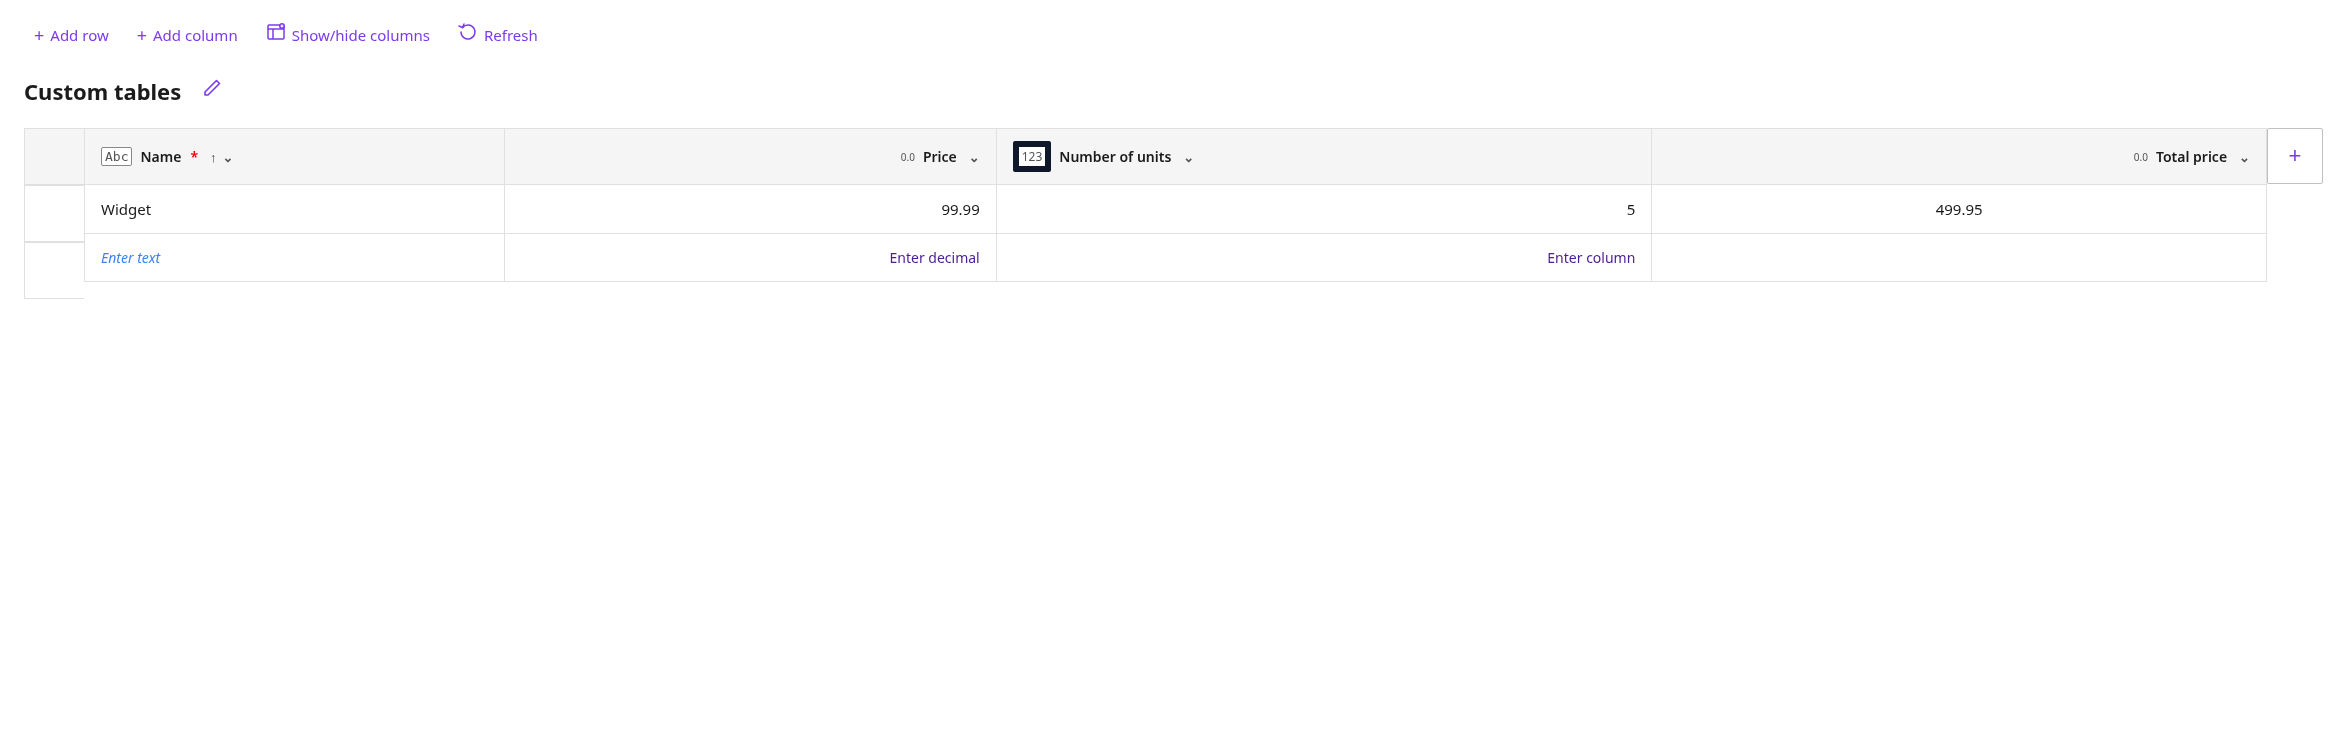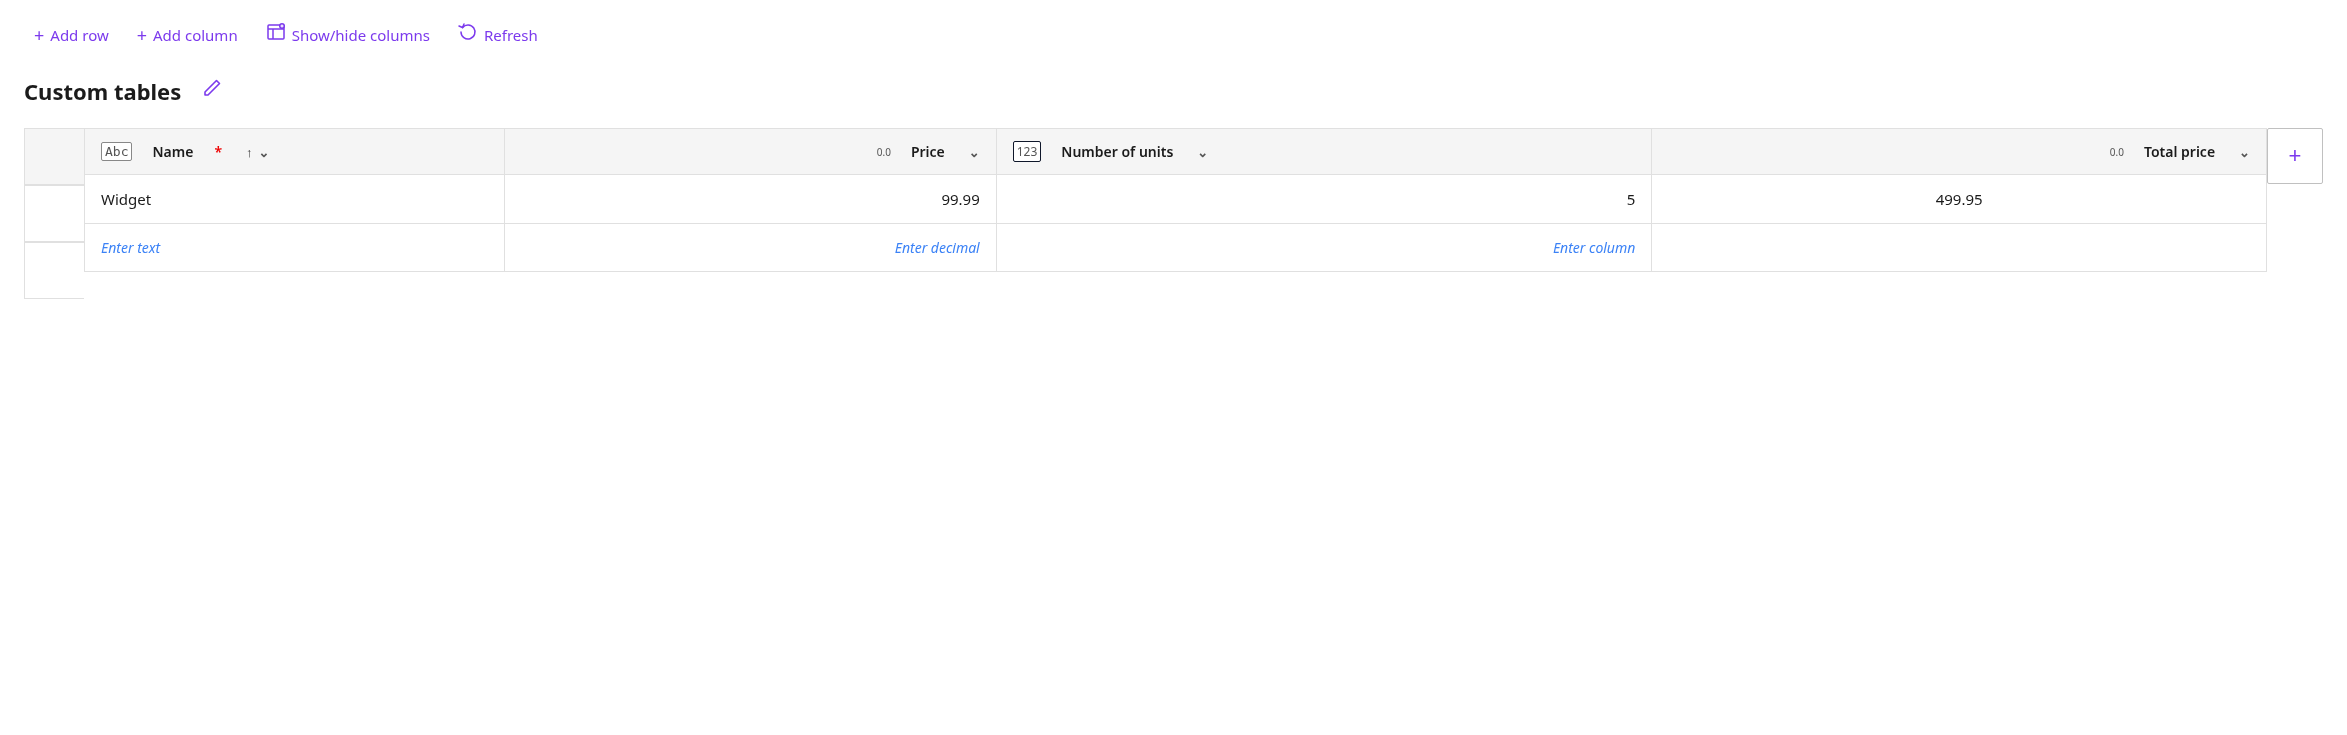--- a/index.html
+++ b/index.html
@@ -102,48 +102,47 @@
       vertical-align: middle;
     }
 
     .main-table td.placeholder-text {
       color: #3b82f6;
       font-style: italic;
       font-size: 14px;
     }
 
     .main-table td.placeholder-numeric {
-      color: #3b82f6;
-      font-style: italic;
+      color: #4c1d95;
       font-size: 14px;
       text-align: right;
     }
 
     .col-header-content {
       display: flex;
       align-items: center;
-      gap: 20px;
+      gap: 8px;
     }
 
     .col-type-icon {
       color: #555;
       font-size: 13px;
       font-weight: normal;
       border: 1px solid #888;
       padding: 1px 3px;
       border-radius: 2px;
       font-family: monospace;
       background: #fff;
     }
 
     .col-type-icon-num {
       color: #555;
       font-size: 12px;
       font-weight: normal;
-      border: 1px solid #0f172a;
+      border: 6px solid #0f172a;
       padding: 1px 3px;
       border-radius: 2px;
       background: #fff;
       white-space: nowrap;
     }
 
     .col-decimal-icon {
       color: #555;
       font-size: 10px;
       font-weight: normal;

